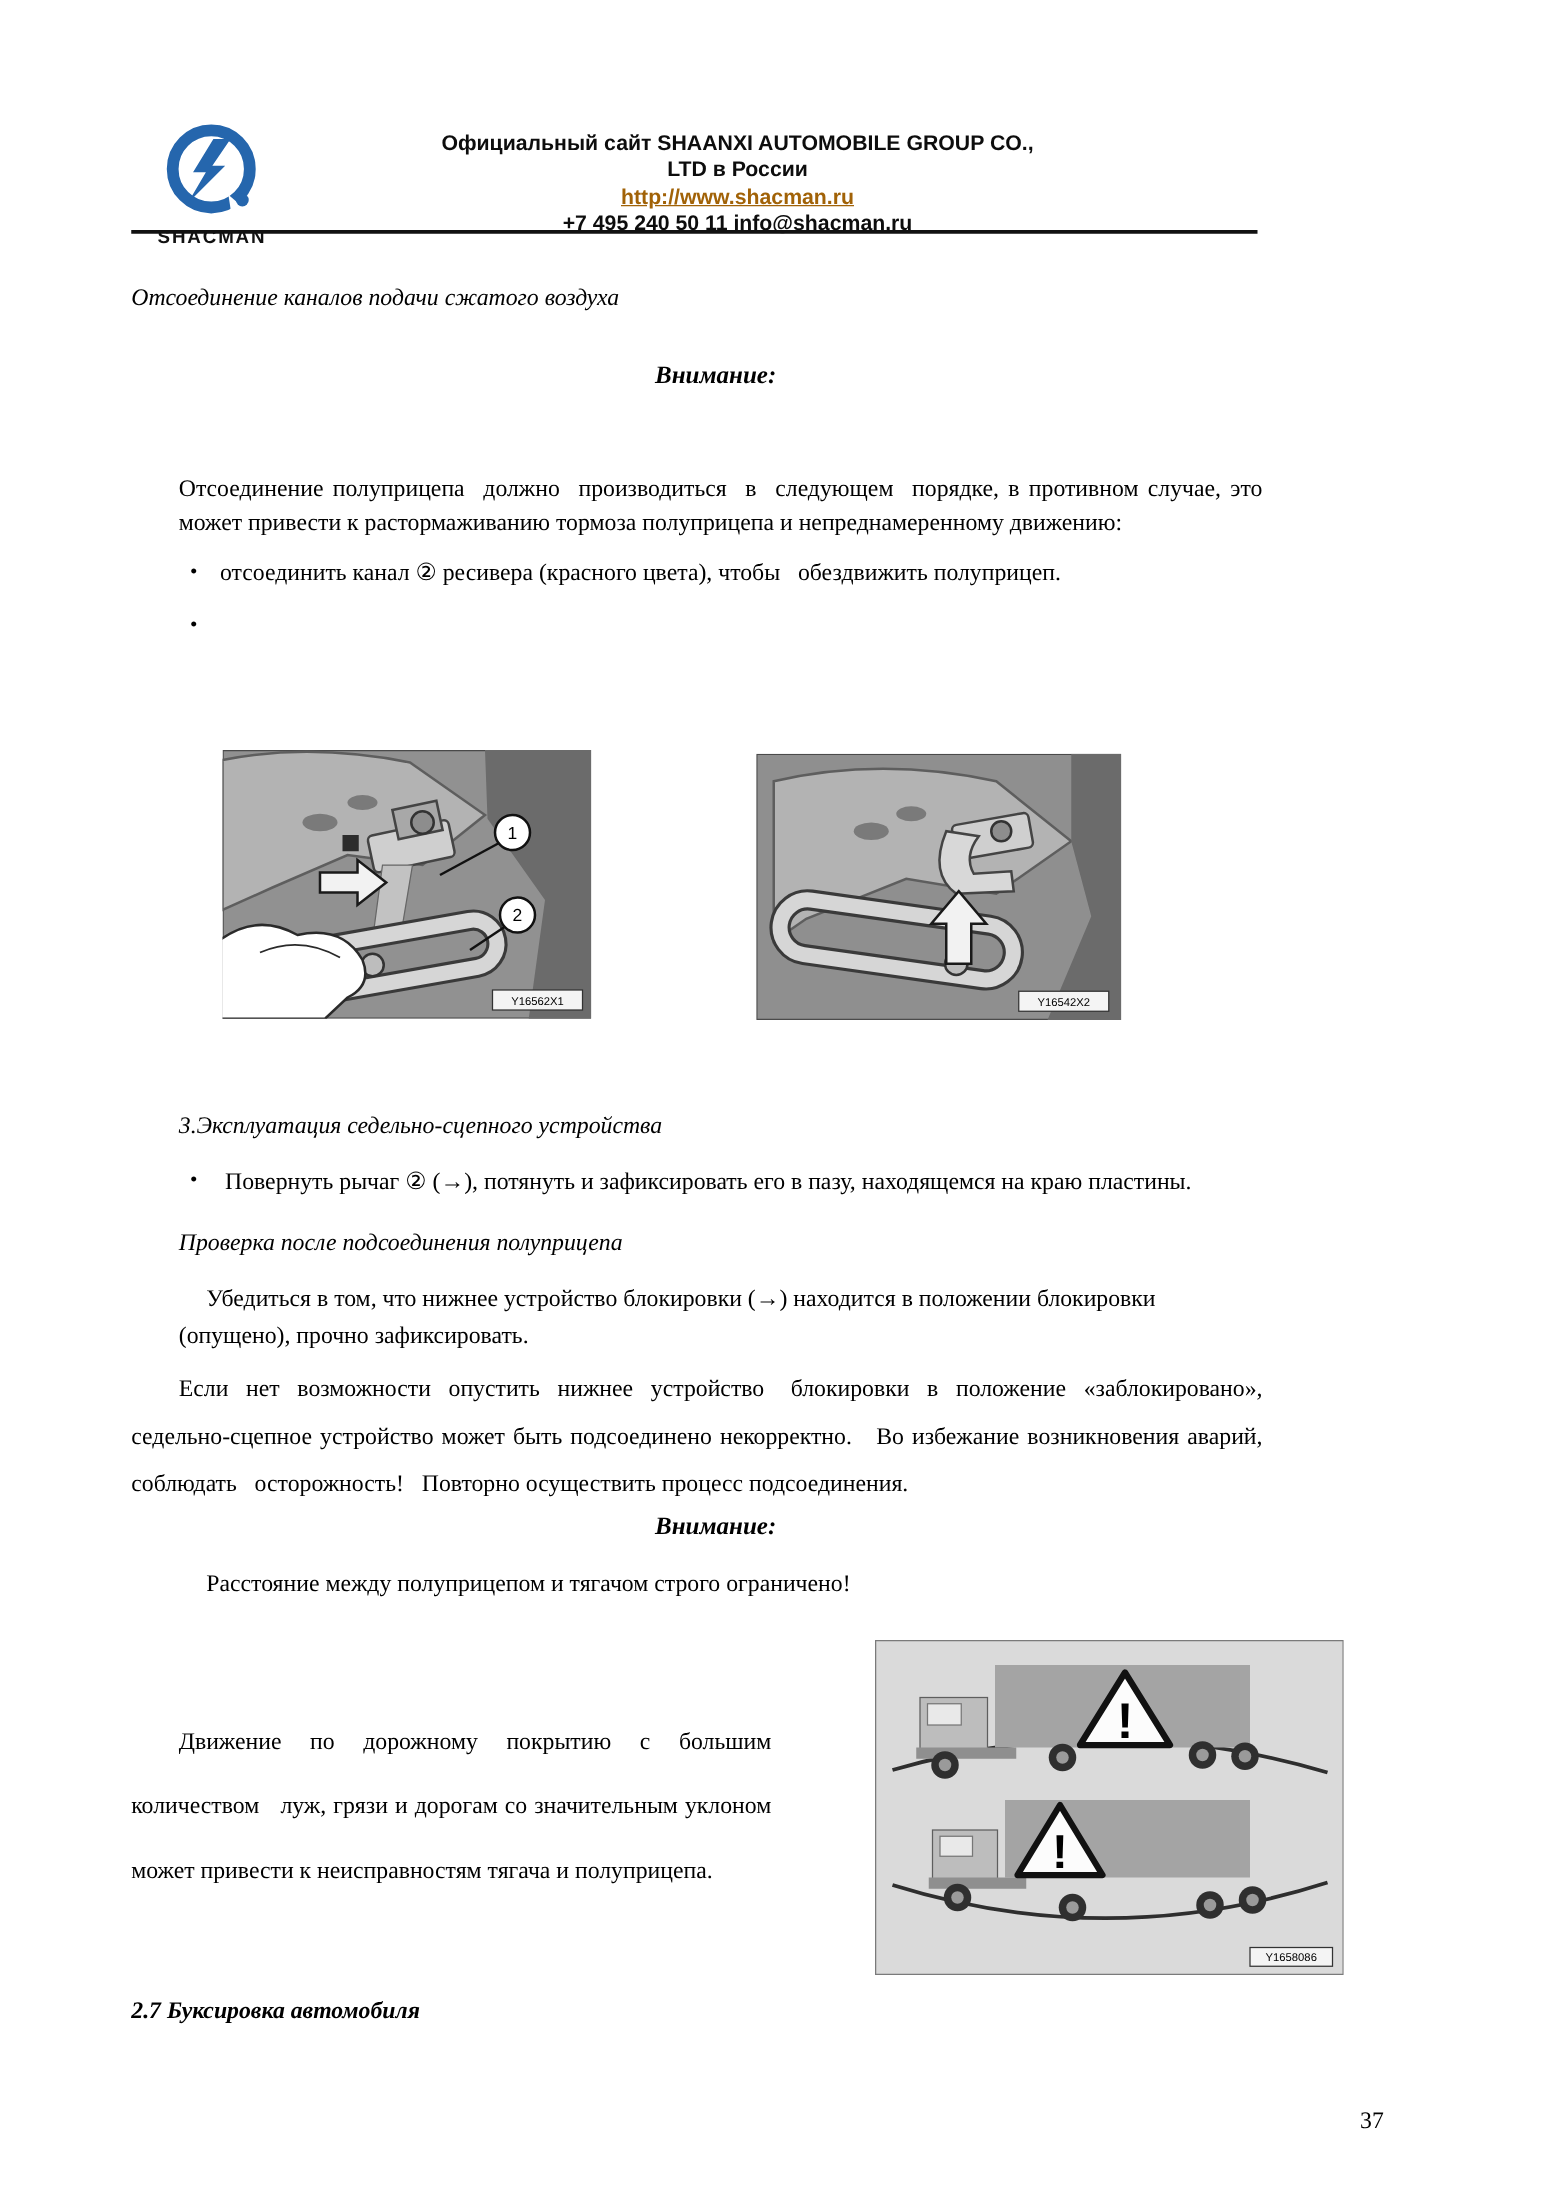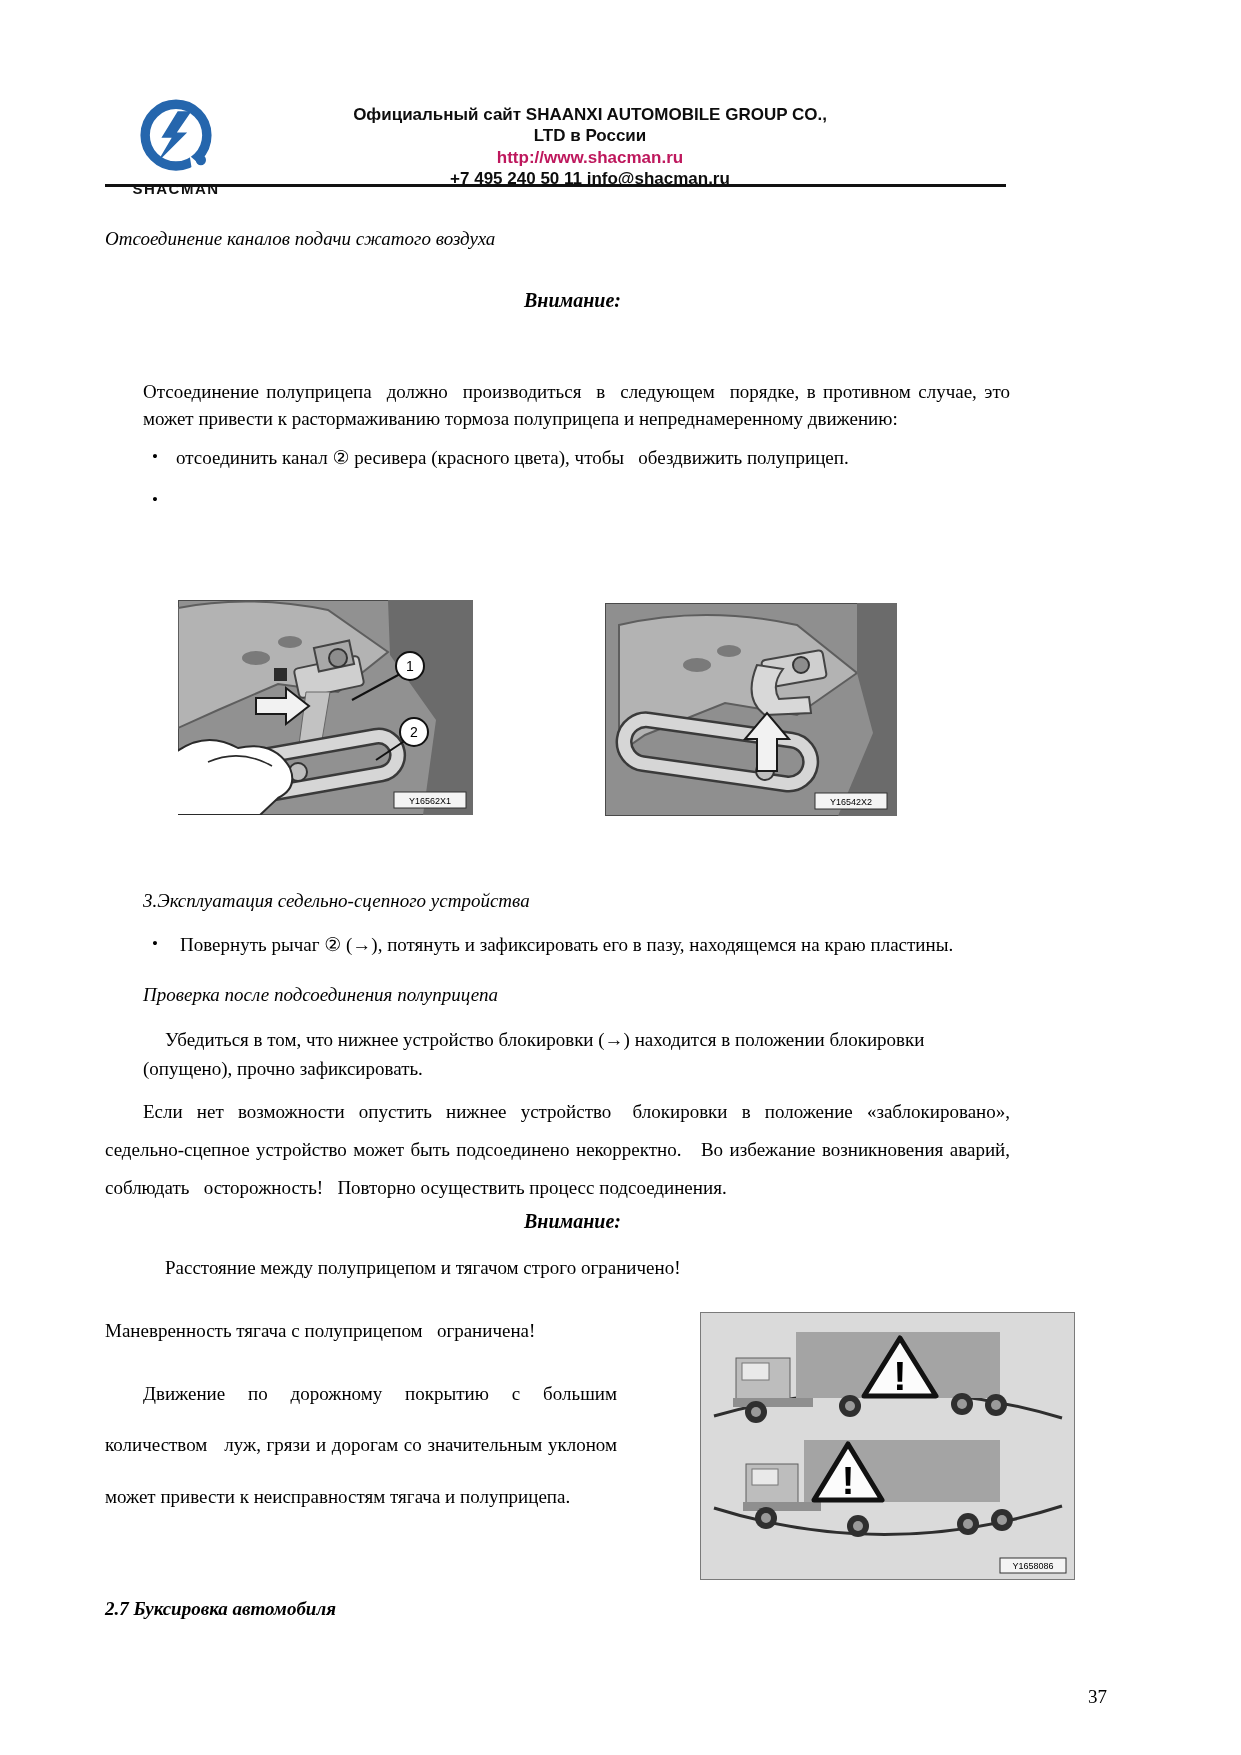--- a/index.html
+++ b/index.html
@@ -10,27 +10,27 @@
   }
   .abs { position:absolute; }
   .prewrap { white-space:pre-wrap; }
   .body-text { font-size:19px; }
   .italic { font-style:italic; }
   .bolditalic { font-style:italic; font-weight:bold; }
   .center { text-align:center; }
   .justify { text-align:justify; }
 
   
-  .logo-block { left:126px; top:94px; width:100px; text-align:center; }
+  .logo-block { left:126px; top:94px; width:100px; text-align:left; }
   .logo-brand { font-family:"Liberation Sans", sans-serif; font-weight:bold;
                 font-size:15px; letter-spacing:1.5px; color:#111; margin-top:-2px; }
   .header-text { left:280px; top:104px; width:620px; text-align:center;
                  font-family:"Liberation Sans", sans-serif; font-weight:bold;
                  font-size:17px; line-height:1.25; color:#0d0d0d; }
-  .header-link { color:#be185d; display:inline-block; }
+  .header-link { color:#a16207; text-decoration:underline; display:inline-block; }
   .header-rule { left:105px; top:184px; width:901px; height:3px; background:#111; }
 
   
   .intro-heading   { left:105px; top:228px; font-size:19px; }
   .warning1-title  { left:105px; top:289px; width:935px; font-size:20px; }
   .warning1-text   { left:105px; top:337px; width:905px; text-indent:95px; }
   .para1           { left:143px; top:379px; width:867px; line-height:1.4; }
   .bullet-row      { display:flex; }
   .bullet-marker   { width:24px; font-size:17px; padding-top:1px; }
   .bullet1         { left:152px; top:446px; width:860px; }
@@ -170,21 +170,20 @@
   <div class="abs check-heading italic body-text">Проверка после подсоединения полуприцепа</div>
 
   <div class="abs para2 body-text">Убедиться в том, что нижнее устройство блокировки (→) находится в положении блокировки (опущено), прочно зафиксировать.</div>
 
   <div class="abs para3 body-text justify prewrap">Если  нет  возможности  опустить  нижнее  устройство   блокировки  в  положение  «заблокировано», седельно-сцепное устройство может быть подсоединено некорректно.   Во избежание возникновения аварий, соблюдать   осторожность!   Повторно осуществить процесс подсоединения.</div>
 
   <div class="abs warning2-title bolditalic center">Внимание:</div>
 
   <div class="abs warning2-text body-text">Расстояние между полуприцепом и тягачом строго ограничено!</div>
 
-  <div class="abs maneuver body-text prewrap">Маневренность тягача с полуприцепом   ограничена!</div>
 
   <div class="abs road-para body-text justify prewrap">Движение  по  дорожному  покрытию  с  большим количеством   луж, грязи и дорогам со значительным уклоном может привести к неисправностям тягача и полуприцепа.</div>
 
   <div class="abs fig3">
     <svg width="375" height="268" viewBox="0 0 375 268">
       <rect x="0.5" y="0.5" width="374" height="267" fill="#dadada" stroke="#7a7a7a"></rect>
 
       <g>
         <path d="M14,104 Q187,54 362,106" fill="none" stroke="#2e2e2e" stroke-width="3"></path>
         <rect x="96" y="20" width="204" height="66" fill="#a4a4a4"></rect>

